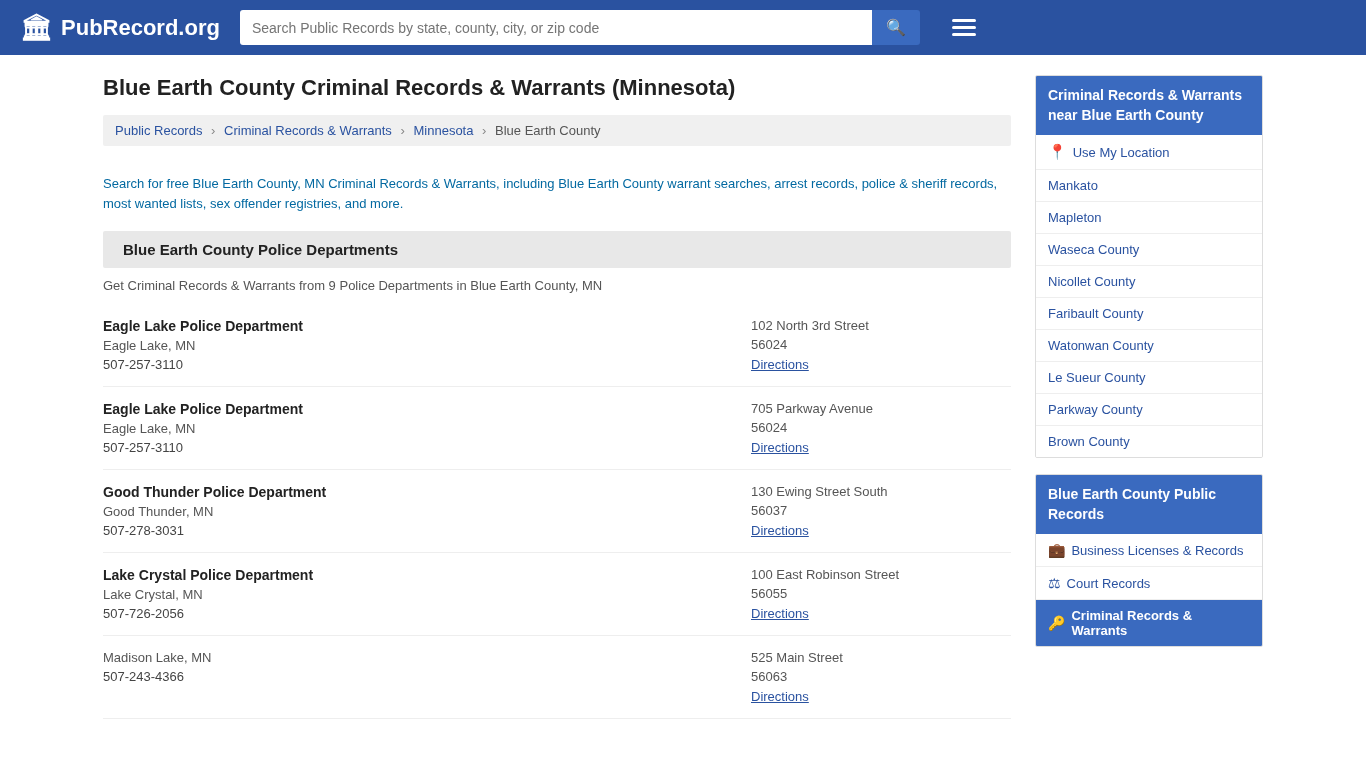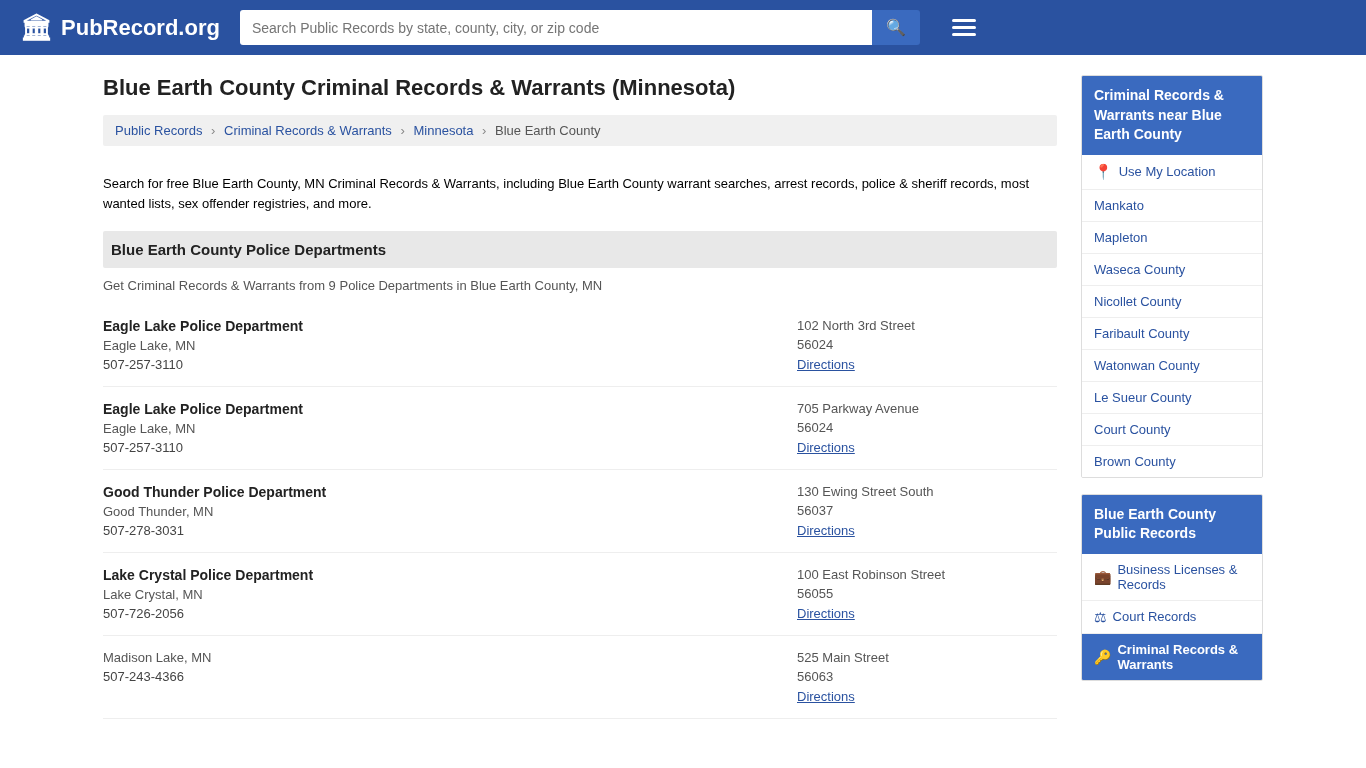--- a/index.html
+++ b/index.html
@@ -74,21 +74,21 @@
       max-width: 1200px;
       margin: 0 auto;
       padding: 20px 20px;
       display: flex;
       gap: 24px;
     }
     .content {
       flex: 1;
     }
     .sidebar {
-      width: 182px;
+      width: 228px;
       flex-shrink: 0;
     }
 
     
     .page-title {
       font-size: 22px;
       font-weight: bold;
       color: #222;
       margin-bottom: 14px;
     }
@@ -107,29 +107,29 @@
       text-decoration: none;
     }
     .breadcrumb .sep {
       margin: 0 5px;
       color: #888;
     }
 
     
     .description {
       font-size: 13px;
-      color: #000000;
+      color: #0369a1;
       margin-bottom: 18px;
       line-height: 1.5;
     }
 
     
     .section-header {
       background: #e8e8e8;
-      padding: 10px 8px;
+      padding: 10px 20px;
       font-size: 15px;
       font-weight: bold;
       color: #222;
       margin-bottom: 10px;
       border-radius: 2px;
     }
     .section-desc {
       font-size: 13px;
       color: #555;
       margin-bottom: 11px;
@@ -342,21 +342,21 @@
           <span>Use My Location</span>
         </div>
         <div id="nearby-locations">
             <div class="sidebar-item">Mankato</div>
             <div class="sidebar-item">Mapleton</div>
             <div class="sidebar-item">Waseca County</div>
             <div class="sidebar-item">Nicollet County</div>
             <div class="sidebar-item">Faribault County</div>
             <div class="sidebar-item">Watonwan County</div>
             <div class="sidebar-item">Le Sueur County</div>
-            <div class="sidebar-item">Court County</div>
+            <div class="sidebar-item">Parkway County</div>
             <div class="sidebar-item">Brown County</div>
           </div>
       </div>
     </div>
 
     <div class="sidebar-box">
       <div class="sidebar-box-title sidebar-pub-title">Blue Earth County Public Records</div>
       <div class="sidebar-box-content" id="public-records-items">
           <div class="sidebar-item">
             <span class="sidebar-icon-biz">💼</span>

